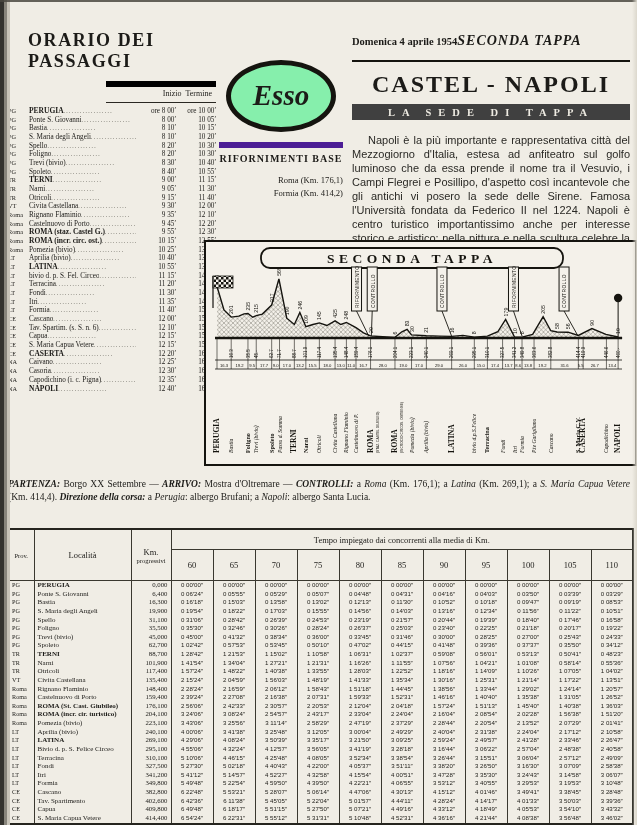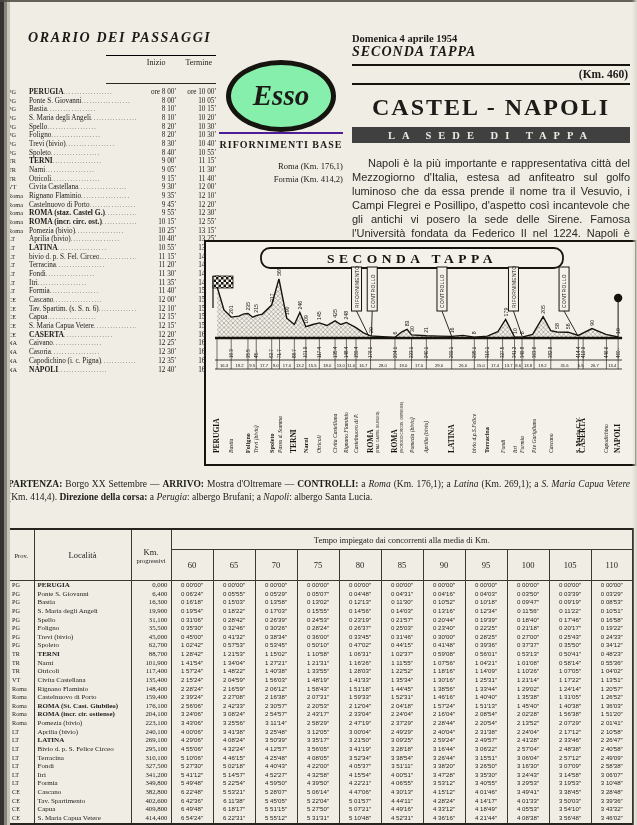--- a/index.html
+++ b/index.html
@@ -6,63 +6,63 @@
   .page{position:relative;width:637px;height:825px;background:#f0ede5;overflow:hidden;
         font-family:"Liberation Serif",serif;color:#1c1b18;}
   .edgeL{position:absolute;left:0;top:0;bottom:0;width:10px;z-index:6;
          background:linear-gradient(90deg,#34332f 0 4px,#88857c 4px 7px,#c8c4b9 7px 10px);}
   .edgeT{position:absolute;left:0;top:0;right:0;height:2px;background:#4a4841;z-index:6;opacity:.85;}
   .edgeR{position:absolute;right:0;top:0;bottom:0;width:5px;z-index:6;
          background:linear-gradient(270deg,#dcd8cd,rgba(220,216,205,0));}
 
   
   .left-sched{position:absolute;left:8px;top:30px;width:208px;}
-  .ls-title{font-weight:bold;font-size:14px;letter-spacing:1.6px;margin:0 0 0 20px;font-style:italic;}
-  .ls-head{display:flex;justify-content:flex-end;gap:20px;margin:9px 0 4px 98px;
-           padding:2px 4px 16px 0;border-top:1px solid #000000;border-bottom:1px solid #2a2822;
+  .ls-title{font-weight:bold;font-size:18px;letter-spacing:1.6px;margin:0 0 0 20px;}
+  .ls-head{display:flex;justify-content:flex-end;gap:4px;margin:9px 0 4px 98px;
+           padding:2px 4px 4px 0;border-top:6px solid #000000;border-bottom:1px solid #2a2822;
            font-size:8px;}
   .srow{display:flex;align-items:baseline;height:8.68px;line-height:8.68px;font-size:7.2px;white-space:nowrap;}
   .sprov{width:21px;font-size:6.3px;flex:none;}
   .sname{max-width:88px;overflow:hidden;flex:none;}
   .srow.major .sname{font-weight:bold;font-size:7.5px;}
   .leader{flex:1;overflow:hidden;color:#55524a;font-size:5.5px;}
   .leader::after{content:" . . . . . . . . . . . . . . . . . .";}
   .stime{width:40px;text-align:right;flex:none;}
 
   
   .esso{position:absolute;left:219px;top:60px;width:124px;text-align:center;}
   .esso-oval{width:100px;height:62px;border:5px solid #15140f;border-radius:50%;margin:0 auto;
              display:flex;align-items:center;justify-content:center;background:#86efac;}
   .esso-text{font-size:29px;font-weight:bold;font-style:italic;line-height:1;transform:translateY(-1px);}
-  .esso-heading{margin-top:0;padding-top:5px;border-top:2px solid #4c1d95;
+  .esso-heading{margin-top:10px;padding-top:5px;border-top:6px solid #4c1d95;
                 font-weight:bold;font-size:10px;letter-spacing:1px;}
   .esso-line{font-size:8.6px;font-weight:normal;text-align:right;padding-left:4px;}
   .esso-line.first{margin-top:11px;}
   .esso-line + .esso-line{margin-top:3px;}
 
   
   .stage{position:absolute;left:352px;top:33px;width:278px;}
   .stage-line1{display:flex;justify-content:flex-start;align-items:baseline;
-               border-bottom:2.5px solid #15140f;padding-bottom:4px;flex-direction:column;}
+               border-bottom:2.5px solid #15140f;padding-bottom:11px;}
   .stage-date{font-weight:bold;font-size:10.5px;}
   .stage-name{font-weight:bold;font-style:italic;font-size:14px;letter-spacing:1px;}
   .stage-km{text-align:right;font-weight:bold;font-size:11.5px;padding:2px 2px 3px 0;
             border-bottom:2px solid #15140f;}
   .stage-route{font-size:24px;font-weight:bold;letter-spacing:2px;margin:9px 0 6px;text-align:center;white-space:nowrap;}
   .stage-bar{background:#404040;color:#eeebe2;font-weight:bold;font-size:10.5px;letter-spacing:7px;
              text-align:center;padding:3px 0 2px;}
   .stage-body{margin-top:13px;font-family:"Liberation Sans",sans-serif;font-size:11px;line-height:14px;
               text-align:justify;text-indent:16px;color:#2a2925;}
 
   
   .chart{position:absolute;left:204px;top:240px;width:429px;height:222px;border:2px solid #15140f;background:#f4f1ea;}
 
   
   .partenza{position:absolute;left:8px;top:468px;width:622px;font-size:9.5px;line-height:13.2px;text-align:justify;}
-  .partenza .b{font-weight:bold;}
+  .partenza .b{font-weight:bold;font-style:italic;}
   .partenza .i{font-style:italic;}
 
   
   .bigtable{position:absolute;left:7px;top:528px;width:625px;}
   table{border-collapse:collapse;width:625px;table-layout:fixed;border:2px solid #26251f;}
   th,td{border:1px solid #3a382f;padding:0;font-weight:normal;overflow:hidden;}
   thead th{font-size:8.5px;}
   .h-span{height:19px;}
   .h-speed{height:30px;font-size:8.5px;}
   .h-small{font-size:6.5px;}
@@ -329,21 +329,20 @@
     <div class="esso-heading">RIFORNIMENTI  BASE</div>
     <div class="esso-line first">Roma (Km. 176,1)</div>
     <div class="esso-line">Formia (Km. 414,2)</div>
   </section>
 
   <section class="stage">
     <div class="stage-line1">
       <span class="stage-date">Domenica 4 aprile 1954</span>
       <span class="stage-name">SECONDA TAPPA</span>
     </div>
-    <div class="stage-km">(Km. 460)</div>
     <h1 class="stage-route">CASTEL - NAPOLI</h1>
     <div class="stage-bar">LA SEDE DI TAPPA</div>
     <p class="stage-body">Napoli è la più importante e rappresentativa città del Mezzogiorno d'Italia, estesa ad anfiteatro sul golfo luminoso che da essa prende il nome tra il Vesuvio, i Campi Flegrei e Posillipo, d'aspetto così incantevole che gli antichi vi posero la sede delle Sirene. Famosa l'Università fondata da Federico II nel 1224. Napoli è centro turistico importantissimo anche per interesse storico e artistico: nella pittura e nella scultura celebre la scuola settecentesca napoletana.</p>
   </section>
 
   <section class="chart" id="chartBox"><svg viewBox="0 0 425 218" width="425" height="218">
         <defs>
           <pattern id="hatch" width="4.5" height="4.5" patternUnits="userSpaceOnUse">
             <path d="M0,4.5 L4.5,0 M0,0 L4.5,4.5" stroke="#6d6a60" stroke-width="0.45"></path>
           </pattern>
@@ -800,21 +799,21 @@
             <td class="time">2 12′04″</td>
             <td class="time">2 04′18″</td>
             <td class="time">1 57′24″</td>
             <td class="time">1 51′13″</td>
             <td class="time">1 45′40″</td>
             <td class="time">1 40′38″</td>
             <td class="time">1 36′03″</td>
           </tr>
           <tr class="major">
             <td class="prov">Roma</td>
-            <td class="name">ROMA (incr. cir. ostiense)</td>
+            <td class="name">ROMA (incr. cir. turistico)</td>
             <td class="km">204,100</td>
             <td class="time">3 24′06″</td>
             <td class="time">3 08′24″</td>
             <td class="time">2 54′57″</td>
             <td class="time">2 43′17″</td>
             <td class="time">2 33′04″</td>
             <td class="time">2 24′04″</td>
             <td class="time">2 16′04″</td>
             <td class="time">2 08′54″</td>
             <td class="time">2 02′28″</td>

